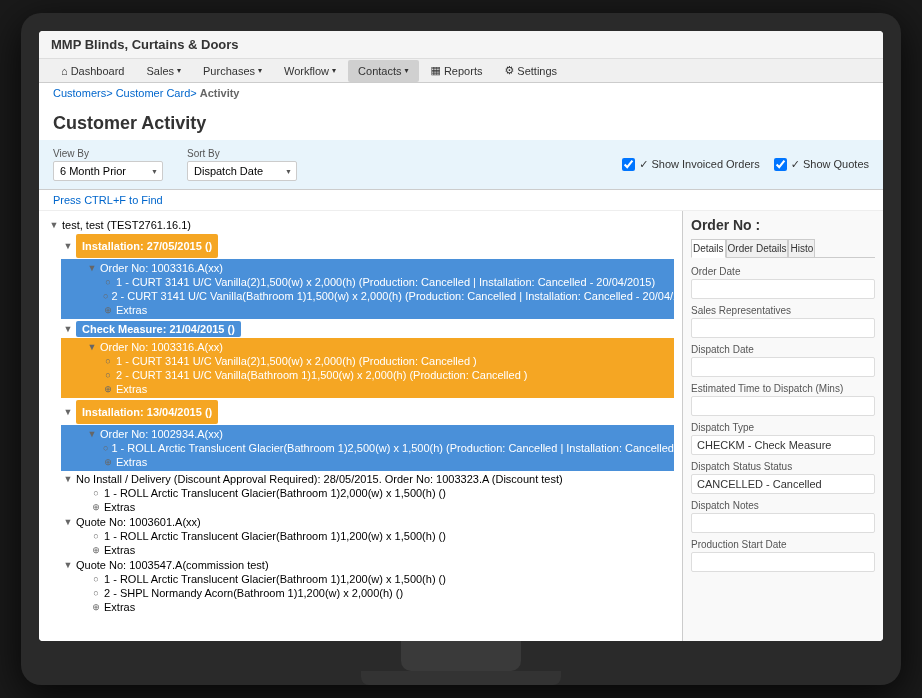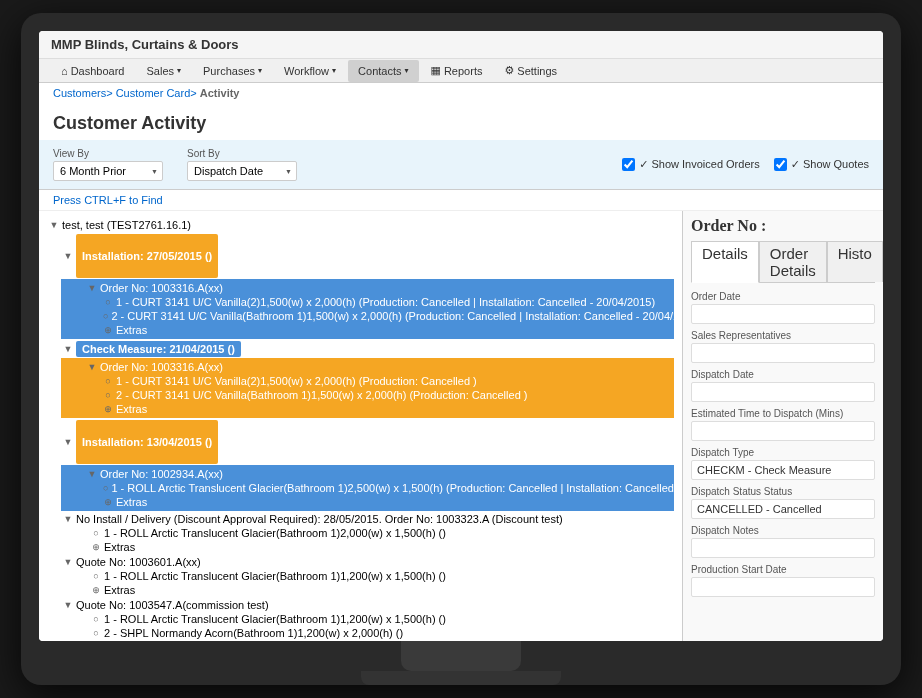--- a/index.html
+++ b/index.html
@@ -188,21 +188,21 @@
     .toggle-icon {
       font-size: 9px;
       color: #666;
       width: 10px;
       text-align: center;
     }
 
     .section-header-orange {
       background: #f5a623;
       color: #fff;
-      padding: 16px 6px;
+      padding: 6px 6px;
       font-weight: bold;
       font-size: 11px;
       border-radius: 2px;
       display: inline-block;
     }
     .section-header-blue {
       background: #4a90d9;
       color: #fff;
       padding: 2px 6px;
       font-weight: bold;
@@ -220,33 +220,32 @@
       font-size: 11px;
     }
     .order-no-section {
       display: flex;
       align-items: center;
       gap: 6px;
       margin-bottom: 6px;
     }
     .order-no-label {
       font-weight: bold;
-      font-size: 16px;
-      color: #333;
-      font-family: Liberation Serif, serif;
+      font-size: 14px;
+      color: #333;
     }
     .tabs-row {
       display: flex;
       border-bottom: 1px solid #ccc;
       margin-bottom: 8px;
       gap: 0;
     }
     .tab {
-      padding: 3px 10px;
-      font-size: 15px;
+      padding: 3px 1px;
+      font-size: 10px;
       border: 1px solid #ccc;
       border-bottom: none;
       background: #f0f0f0;
       cursor: pointer;
       color: #333;
     }
     .tab.active {
       background: #fff;
       border-bottom: 1px solid #fff;
       margin-bottom: -1px;

